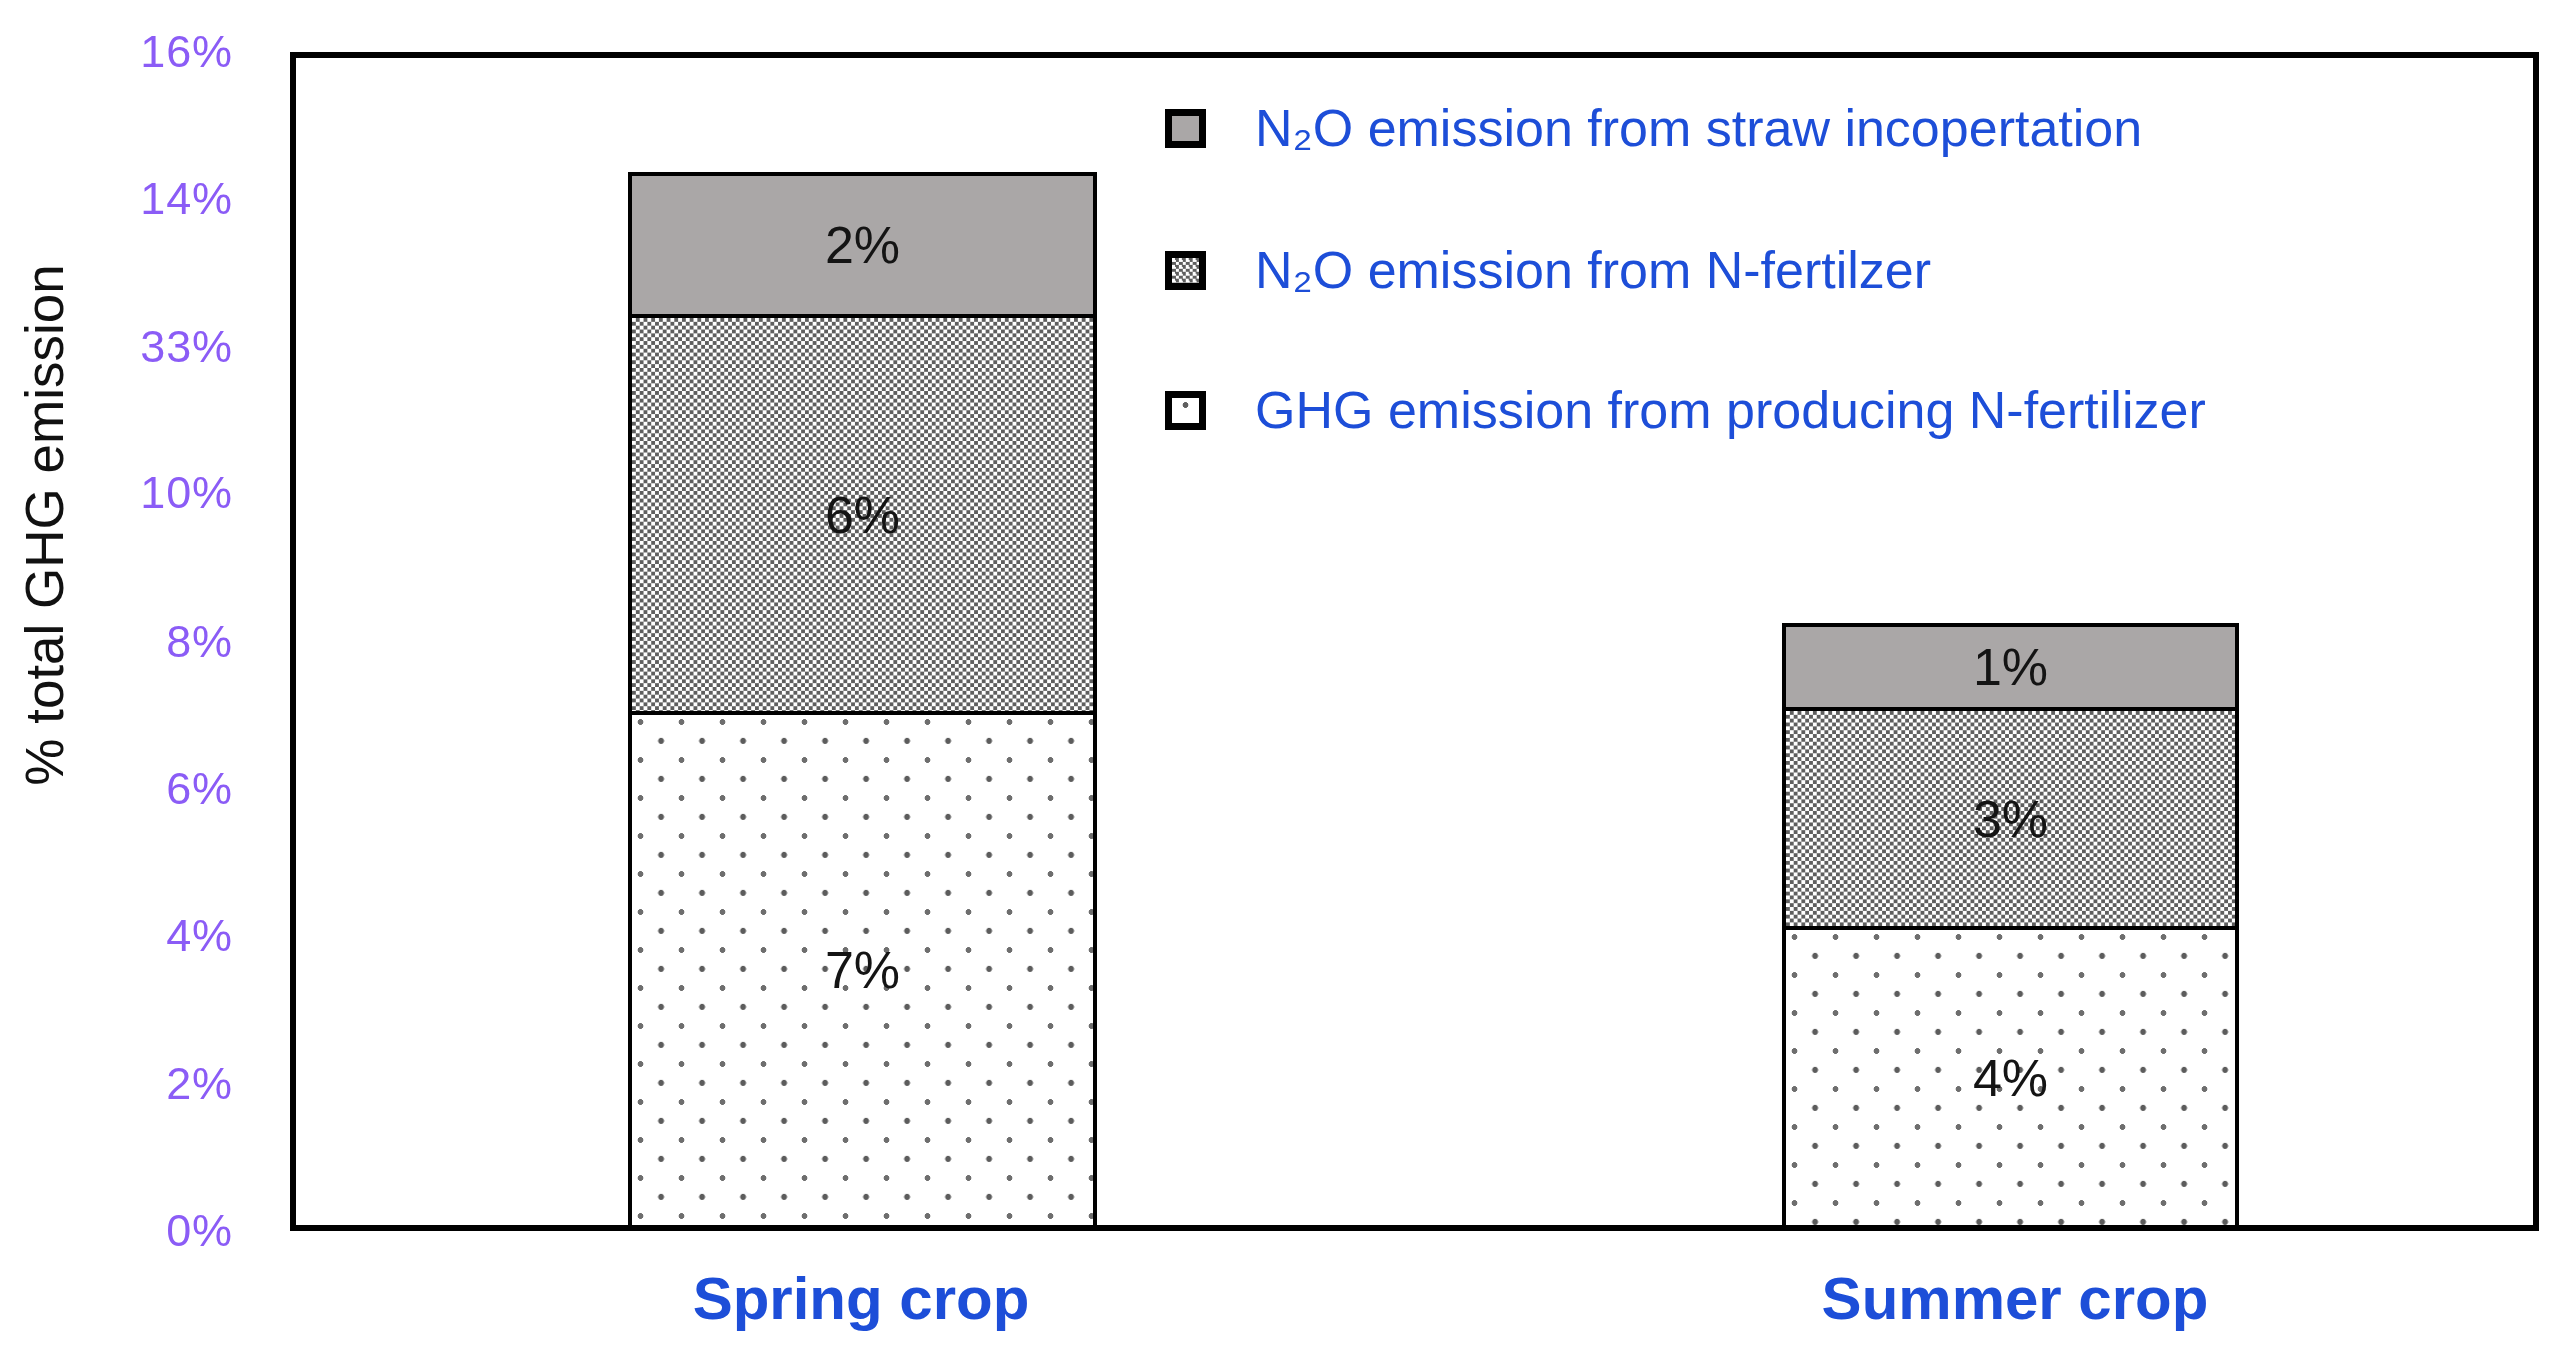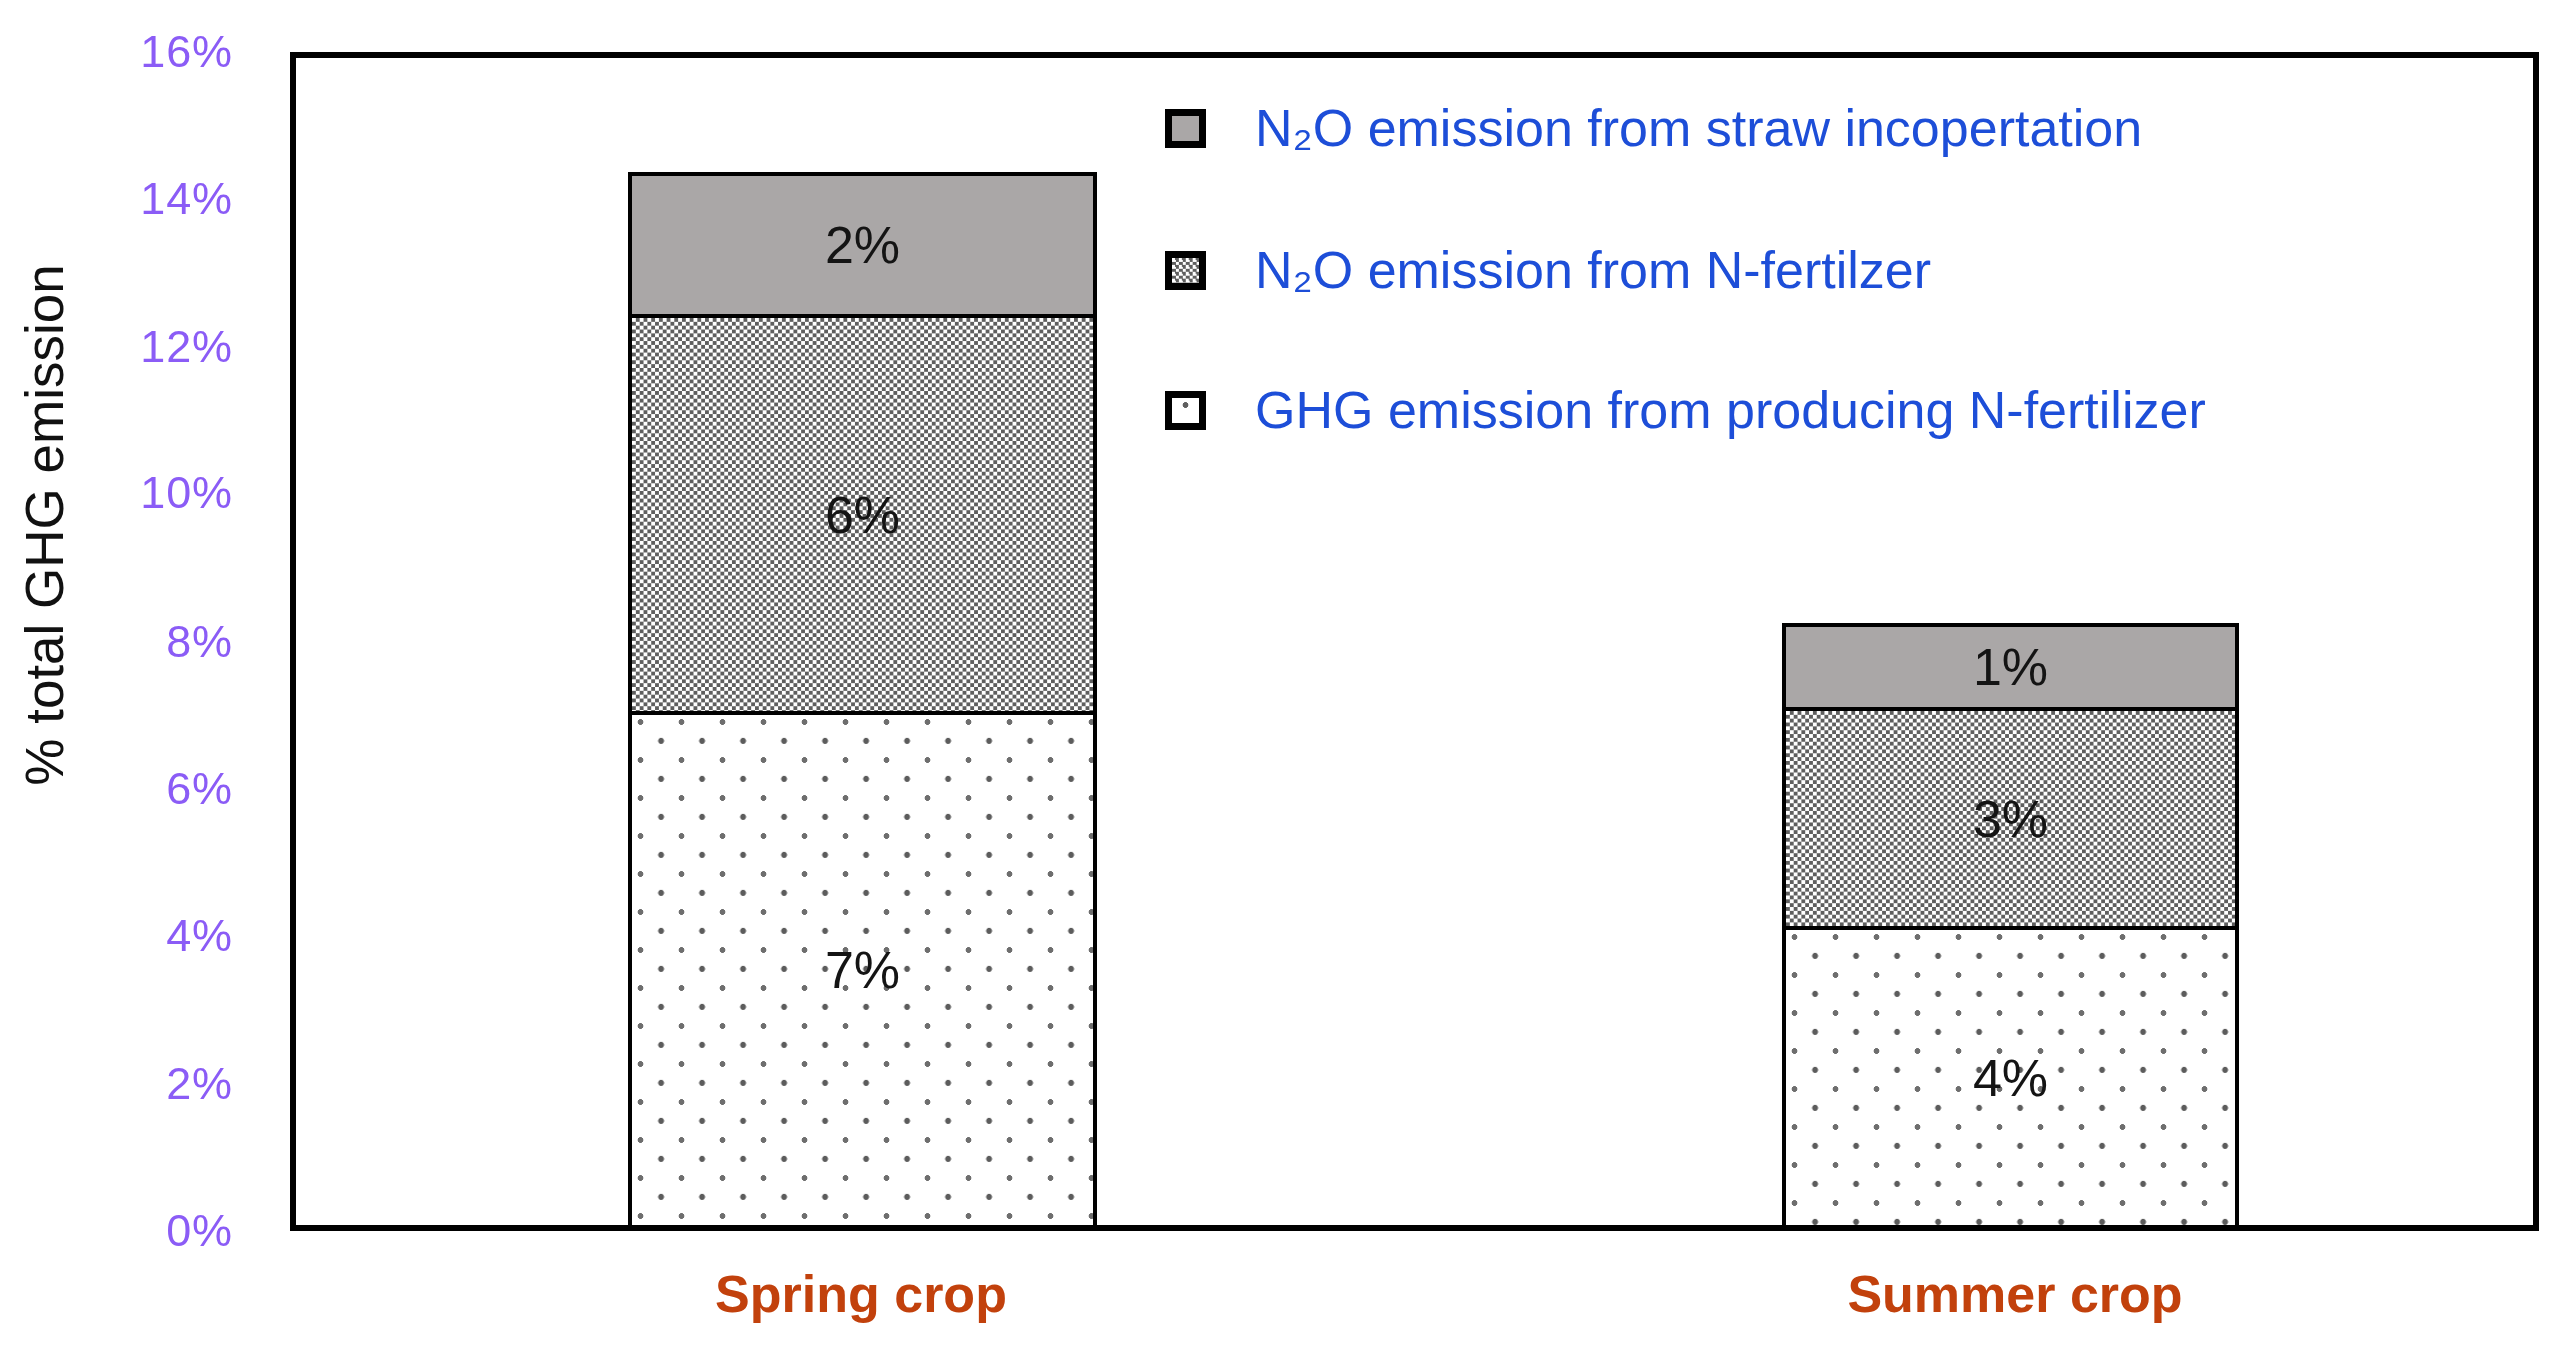--- a/index.html
+++ b/index.html
@@ -58,21 +58,21 @@
     background-image:radial-gradient(circle at 50% 28%, #5f5f5f 2.6px, transparent 3.2px);
     background-repeat:no-repeat; background-size:auto;
   }
   .legend-label {
     position:absolute; font-size:52px; line-height:55px;
     white-space:nowrap; color:#1d4ed8;
   }
 
   .x-label {
     position:absolute; transform:translateX(-50%);
-    font-size:52px; font-weight:bold; color:#c2410c; white-space:nowrap;
+    font-size:60px; font-weight:bold; color:#1d4ed8; white-space:nowrap;
   }
 </style>
 </head>
 <body>
 
 <div class="figure">
   <div class="y-title">% total GHG emission</div>
   <div class="plot-area">
       <div class="bar" style="left: 332px; width: 469px;">
         <div class="seg fill-solid" style="height: 142px;">
@@ -96,21 +96,21 @@
           <span class="seg-label">4%</span>
         </div>
       </div>
     </div>
 <div class="ytick" style="top: 1204px; width: 197px;">0%</div>
     <div class="ytick" style="top: 1057px; width: 197px;">2%</div>
     <div class="ytick" style="top: 909px; width: 197px;">4%</div>
     <div class="ytick" style="top: 762px; width: 197px;">6%</div>
     <div class="ytick" style="top: 615px; width: 197px;">8%</div>
     <div class="ytick" style="top: 466px; width: 197px;">10%</div>
-    <div class="ytick" style="top: 320px; width: 197px;">12%</div>
+    <div class="ytick" style="top: 320px; width: 197px;">33%</div>
     <div class="ytick" style="top: 172px; width: 197px;">14%</div>
     <div class="ytick" style="top: 25px; width: 197px;">16%</div>
     <span class="swatch sw-solid fill-solid" style="left: 1165px; top: 109px;"></span>
     <div class="legend-label" style="left: 1255px; top: 101px;">N₂O emission from straw incopertation</div>
     <span class="swatch sw-cross" style="left: 1165px; top: 251px;"></span>
     <div class="legend-label" style="left: 1255px; top: 243px;">N₂O emission from N-fertilzer</div>
     <span class="swatch sw-dotted" style="left: 1165px; top: 391px;"></span>
     <div class="legend-label" style="left: 1255px; top: 383px;">GHG emission from producing N-fertilizer</div>
     <div class="x-label" style="left: 861px; top: 1264px;">Spring crop</div>
     <div class="x-label" style="left: 2015px; top: 1264px;">Summer crop</div>

